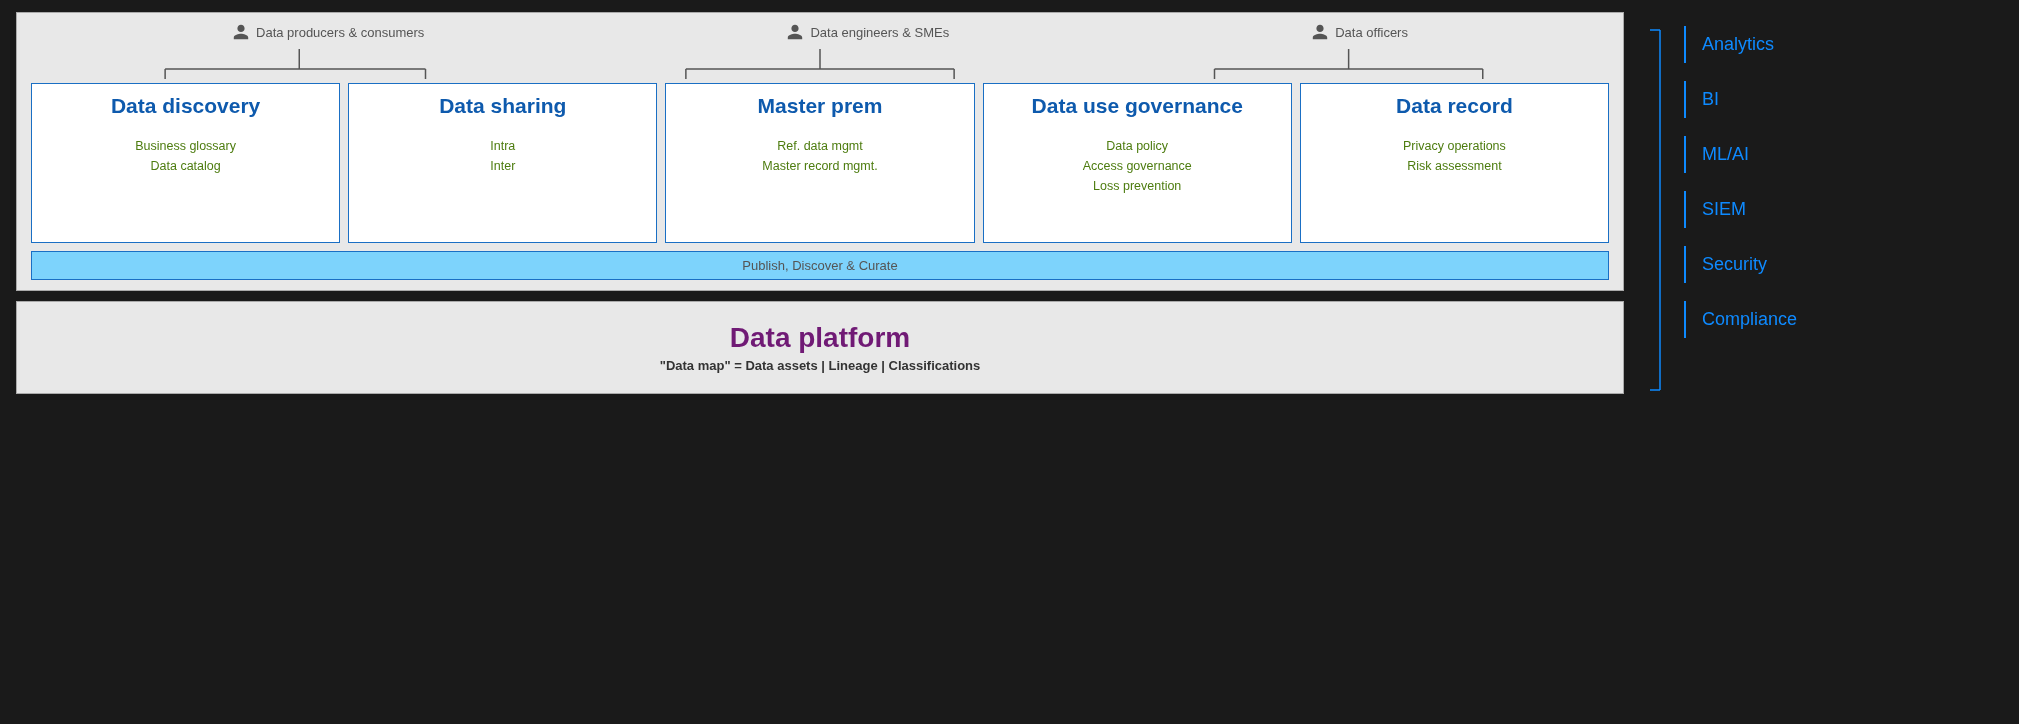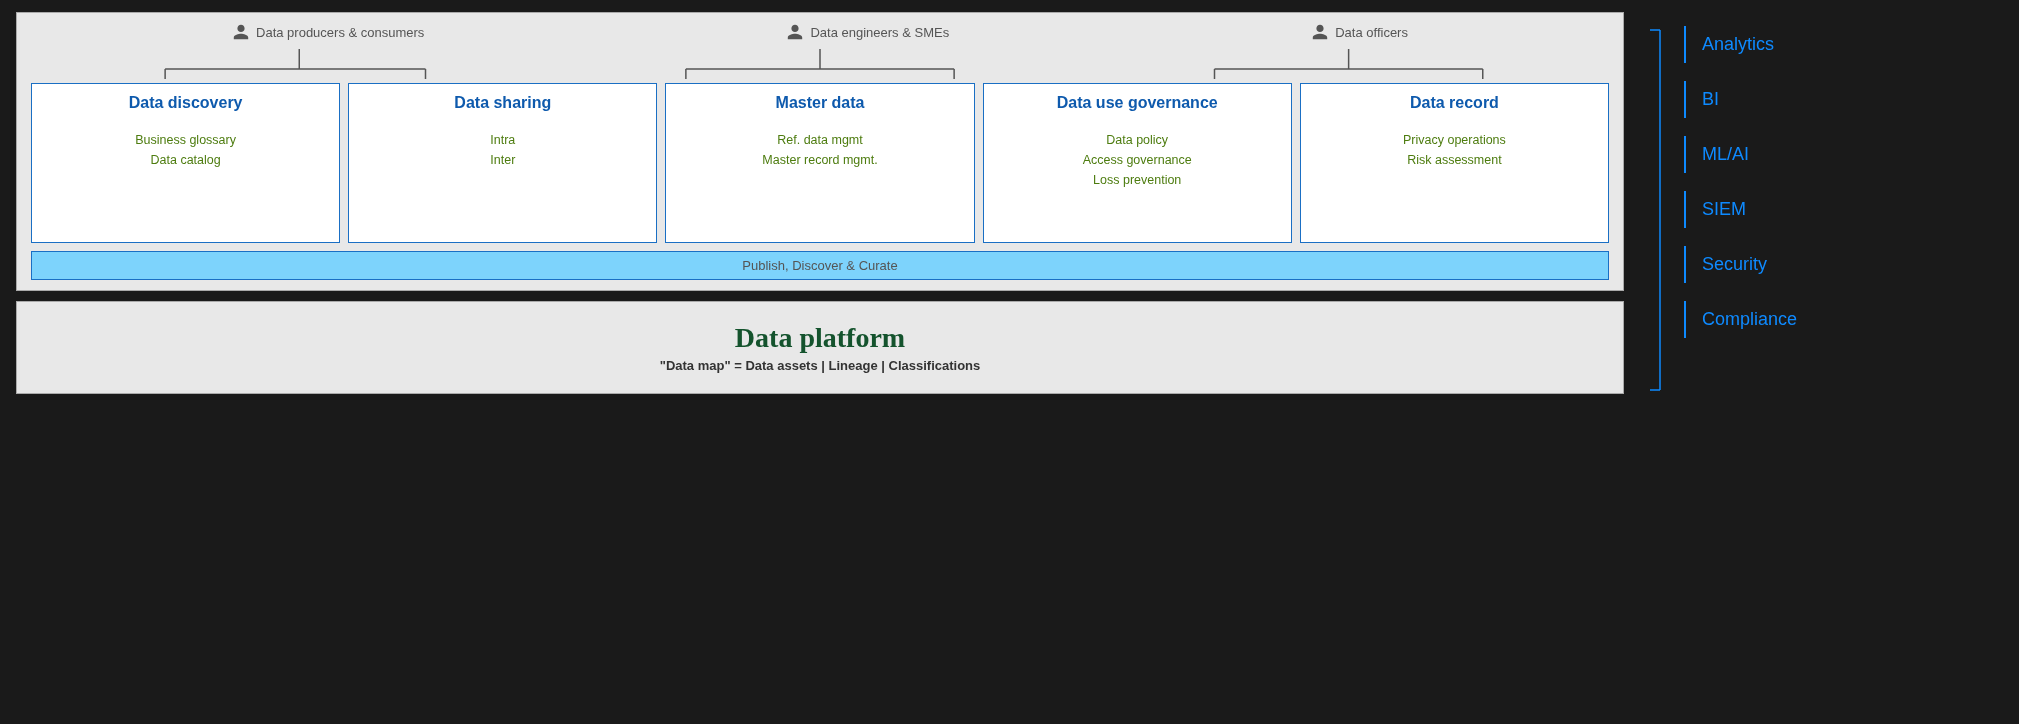--- a/index.html
+++ b/index.html
@@ -66,21 +66,21 @@
       border: 1.5px solid #1a6fc4;
       padding: 10px 8px;
       min-height: 160px;
       display: flex;
       flex-direction: column;
       align-items: center;
     }
 
     .card-title {
       color: #0e5aad;
-      font-size: 16px;
+      font-size: 21px;
       font-weight: 700;
       text-align: center;
       margin-bottom: 18px;
     }
 
     .card-subtitle {
       color: #4d7c0f;
       font-size: 12.5px;
       text-align: center;
       line-height: 1.6;
@@ -100,25 +100,24 @@
     .platform-section {
       background: #e8e8e8;
       border: 1.5px solid #aaa;
       margin-top: 10px;
       padding: 20px 14px;
       flex: 0 0 auto;
       text-align: center;
     }
 
     .platform-title {
-      color: #14532d;
+      color: #701a75;
       font-size: 28px;
       font-weight: 600;
       margin-bottom: 4px;
-      font-family: Liberation Serif, serif;
     }
 
     .platform-subtitle {
       color: #333;
       font-size: 13px;
       font-weight: 600;
     }
 
     
     .bottom-section {
@@ -218,21 +217,21 @@
     <div class="cards-row">
       <div class="card">
         <div class="card-title">Data discovery</div>
         <div class="card-subtitle">Business glossary<br>Data catalog</div>
       </div>
       <div class="card">
         <div class="card-title">Data sharing</div>
         <div class="card-subtitle">Intra<br>Inter</div>
       </div>
       <div class="card">
-        <div class="card-title">Master data</div>
+        <div class="card-title">Master prem</div>
         <div class="card-subtitle">Ref. data mgmt<br>Master record mgmt.</div>
       </div>
       <div class="card">
         <div class="card-title">Data use governance</div>
         <div class="card-subtitle">Data policy<br>Access governance<br>Loss prevention</div>
       </div>
       <div class="card">
         <div class="card-title">Data record</div>
         <div class="card-subtitle">Privacy operations<br>Risk assessment</div>
       </div>

